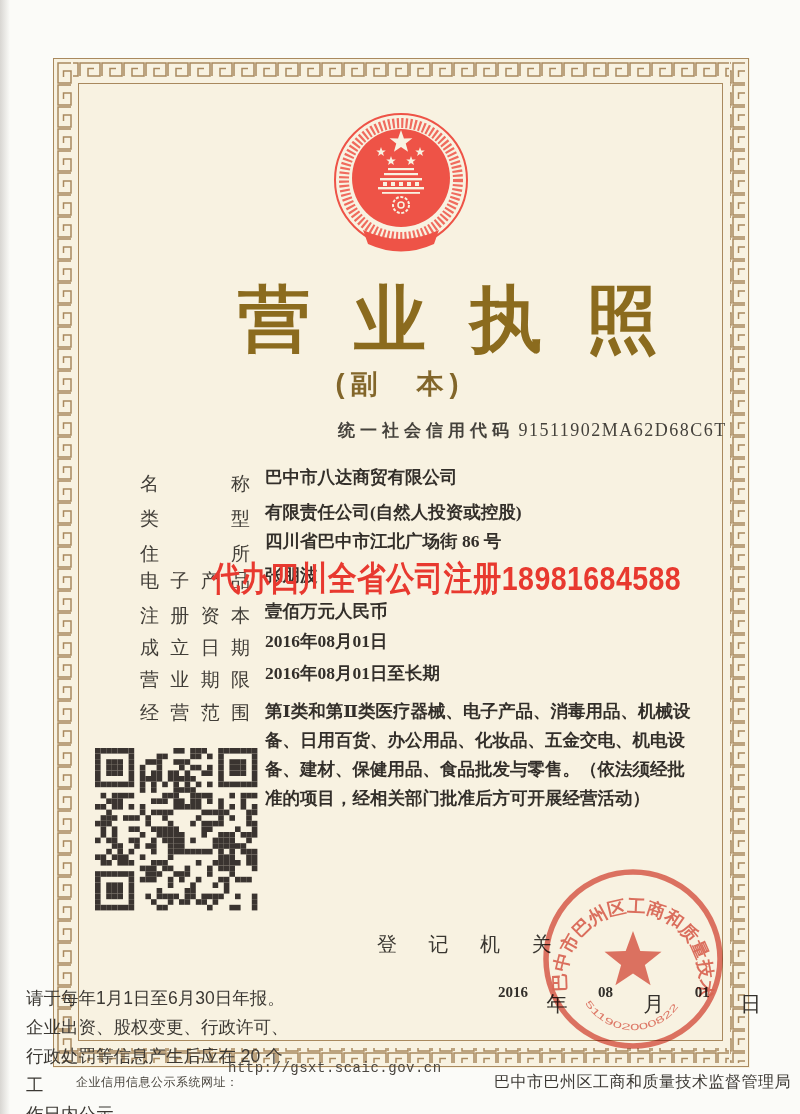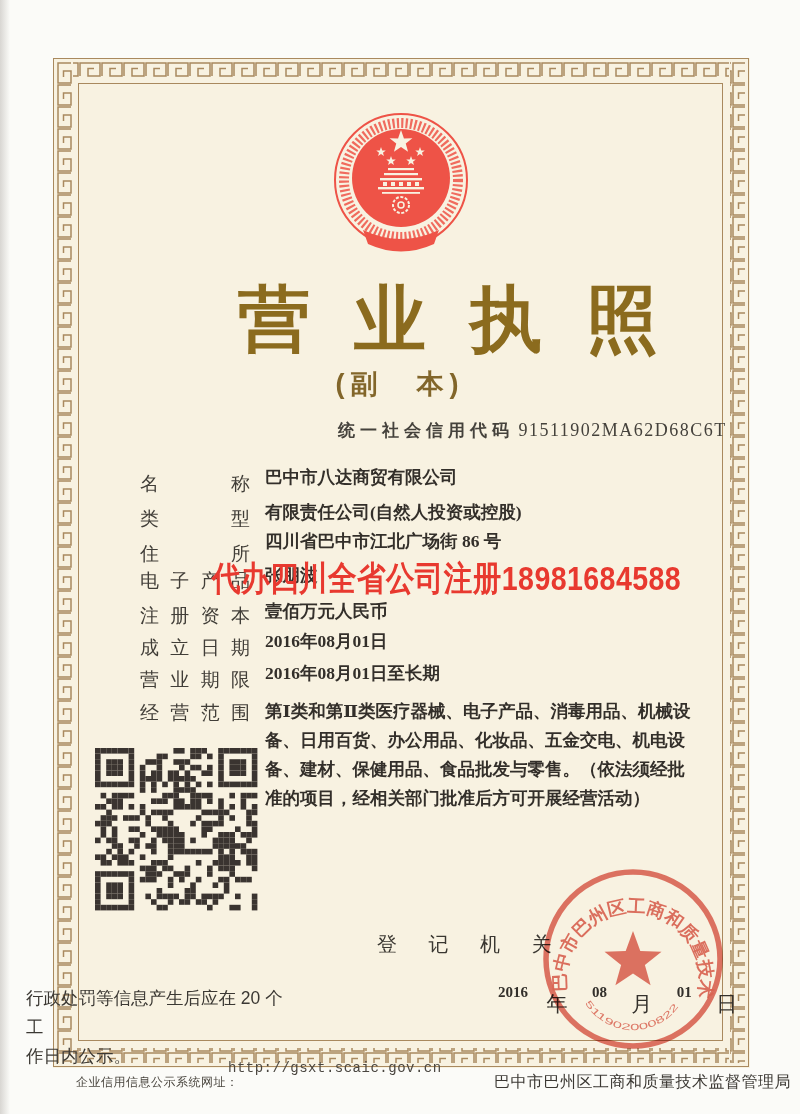--- a/index.html
+++ b/index.html
@@ -36,21 +36,21 @@
   .watermark{position:absolute;left:212px;top:556px;font-size:34px;font-weight:700;
     color:#e8392f;white-space:nowrap;transform:scaleX(0.84);transform-origin:left top;letter-spacing:0.5px;}
   
   .qr{position:absolute;left:95px;top:748px;}
   
   .reg-label{position:absolute;left:377px;top:931px;font-size:20px;color:#3a3731;letter-spacing:13px;white-space:nowrap;}
   .issue-date{position:absolute;left:498px;top:982px;white-space:nowrap;color:#33302b;}
   .issue-date .num{font-size:15px;font-weight:700;font-family:"Liberation Serif","DejaVu Serif",serif;
     display:inline-block;vertical-align:top;margin-top:2px;}
   .issue-date .han{font-size:21px;display:inline-block;vertical-align:top;margin-top:8px;}
-  .issue-date .gap1{margin-left:14px;} .issue-date .gap2{margin-left:20px;text-align:center;}
+  .issue-date .gap1{margin-left:14px;} .issue-date .gap2{margin-left:26px;text-align:center;}
   
   .seal{position:absolute;left:538px;top:864px;mix-blend-mode:multiply;opacity:0.9;}
   
   .notice{position:absolute;left:26px;top:984px;width:268px;font-size:17.5px;line-height:29px;color:#3b3833;z-index:5;}
   .url-label{position:absolute;left:40px;top:1074px;font-size:12px;color:#4a463f;letter-spacing:0.5px;margin-left:36px;}
   .url-value{position:absolute;left:228px;top:1060px;font-size:14px;color:#4a4640;
     font-family:"Liberation Mono","DejaVu Sans Mono",monospace;letter-spacing:0.5px;z-index:5;}
   .issuer{position:absolute;left:494px;top:1072px;font-size:16px;color:#3b3833;letter-spacing:0.5px;}
 </style>
 </head>
@@ -564,19 +564,21 @@
   <polygon points="95,67 102.3,86.9 123.5,87.7 106.9,100.9 112.6,121.3 95,109.5 77.4,121.3 83.1,100.9 66.5,87.7 87.7,86.9" fill="#dc584a" opacity="0.9"></polygon>
   <text font-size="18" font-weight="bold" fill="#dc584a" opacity="0.92">
     <textPath href="#arcT" textLength="332" lengthAdjust="spacingAndGlyphs">巴中市巴州区工商和质量技术监督管理局</textPath>
   </text>
   <text font-size="9" fill="#dc584a" opacity="0.85">
     <textPath href="#arcB" textLength="120" lengthAdjust="spacingAndGlyphs">5119020008227</textPath>
   </text>
 </svg>
 
 <div class="notice">
+  <div>请于每年1月1日至6月30日年报。</div>
+  <div>企业出资、股权变更、行政许可、</div>
   <div>行政处罚等信息产生后应在 20 个工</div>
   <div>作日内公示。</div>
 </div>
 
 <div class="url-label">企业信用信息公示系统网址：</div>
 <div class="url-value">http://gsxt.scaic.gov.cn</div>
 <div class="issuer">巴中市巴州区工商和质量技术监督管理局</div>
 
 </body></html>

